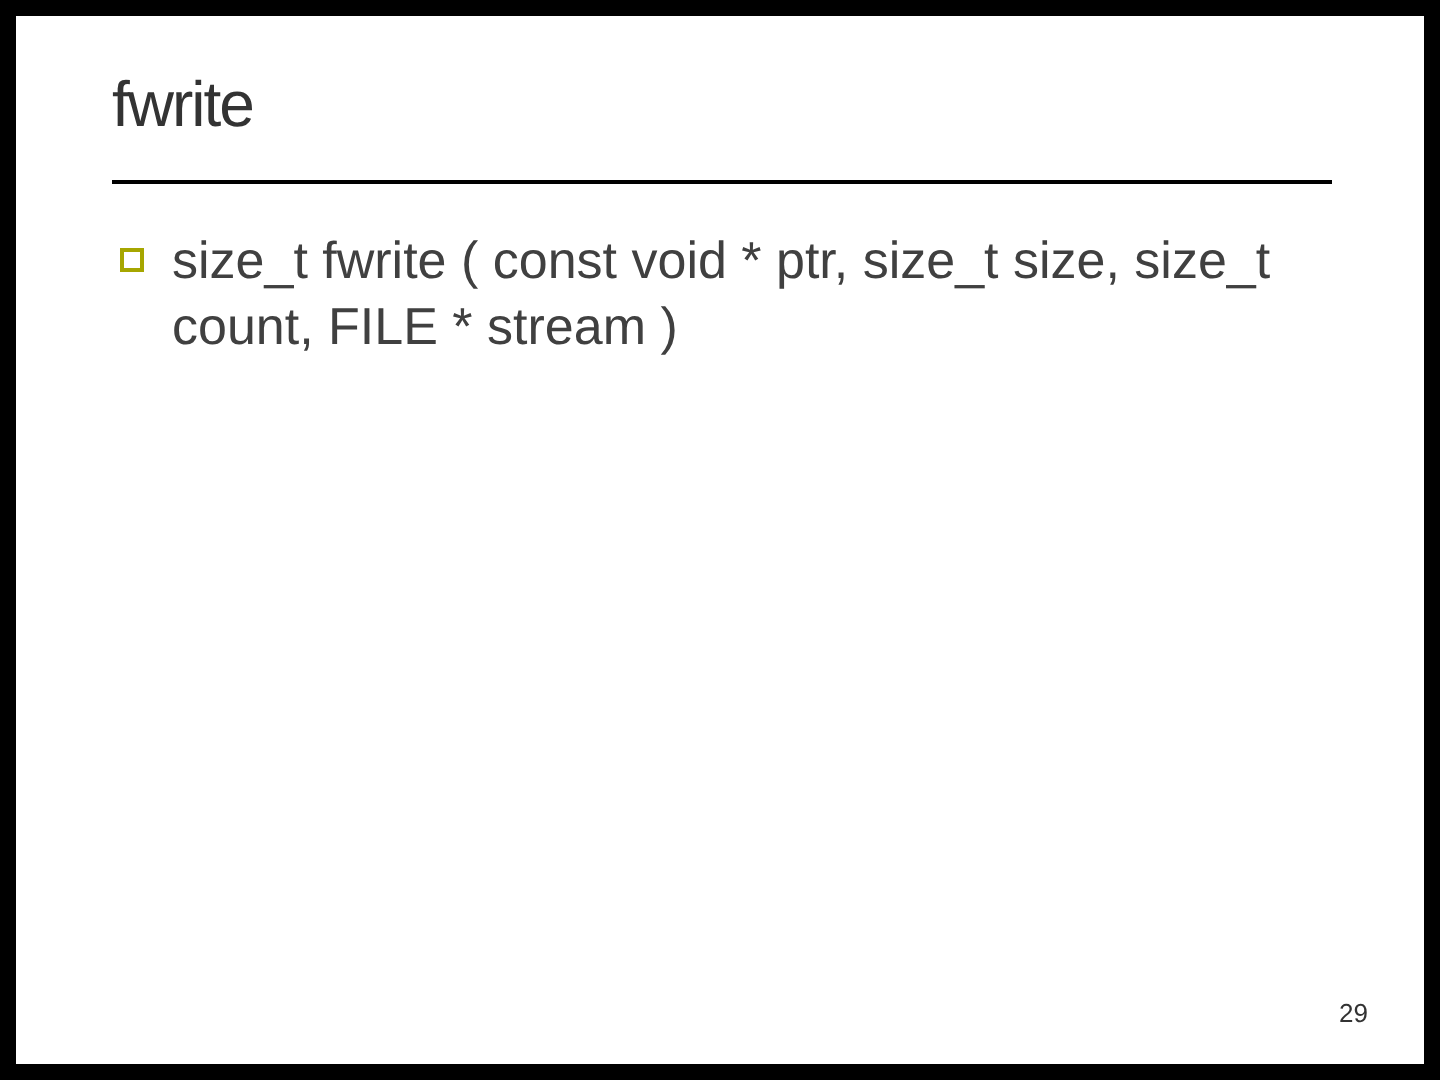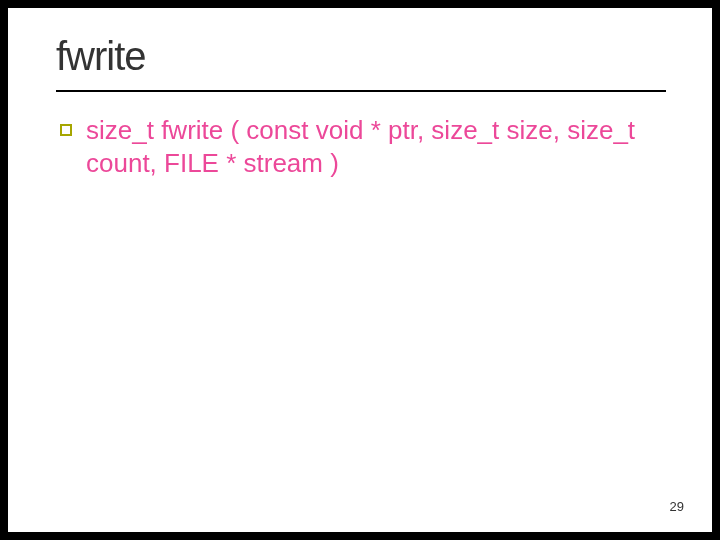--- a/index.html
+++ b/index.html
@@ -14,21 +14,21 @@
     top: 8px;
     left: 8px;
     width: 704px;
     height: 524px;
     background: #fff;
   }
   .title {
     position: absolute;
     top: 26px;
     left: 48px;
-    font-size: 40px;
+    font-size: 32px;
     color: #333;
     letter-spacing: -1px;
   }
   .title-rule {
     position: absolute;
     top: 82px;
     left: 48px;
     width: 610px;
     height: 2px;
     background: #000;
@@ -47,21 +47,21 @@
   .bullet-marker {
     flex: 0 0 16px;
     margin-top: 10px;
     margin-right: 10px;
   }
   .bullet-marker svg { display: block; }
   .bullet-text {
     flex: 1;
     font-size: 26px;
     line-height: 1.28;
-    color: #ec4899;
+    color: #404040;
   }
   .page-num {
     position: absolute;
     bottom: 18px;
     right: 28px;
     font-size: 13px;
     color: #333;
   }
 </style>
 </head>

